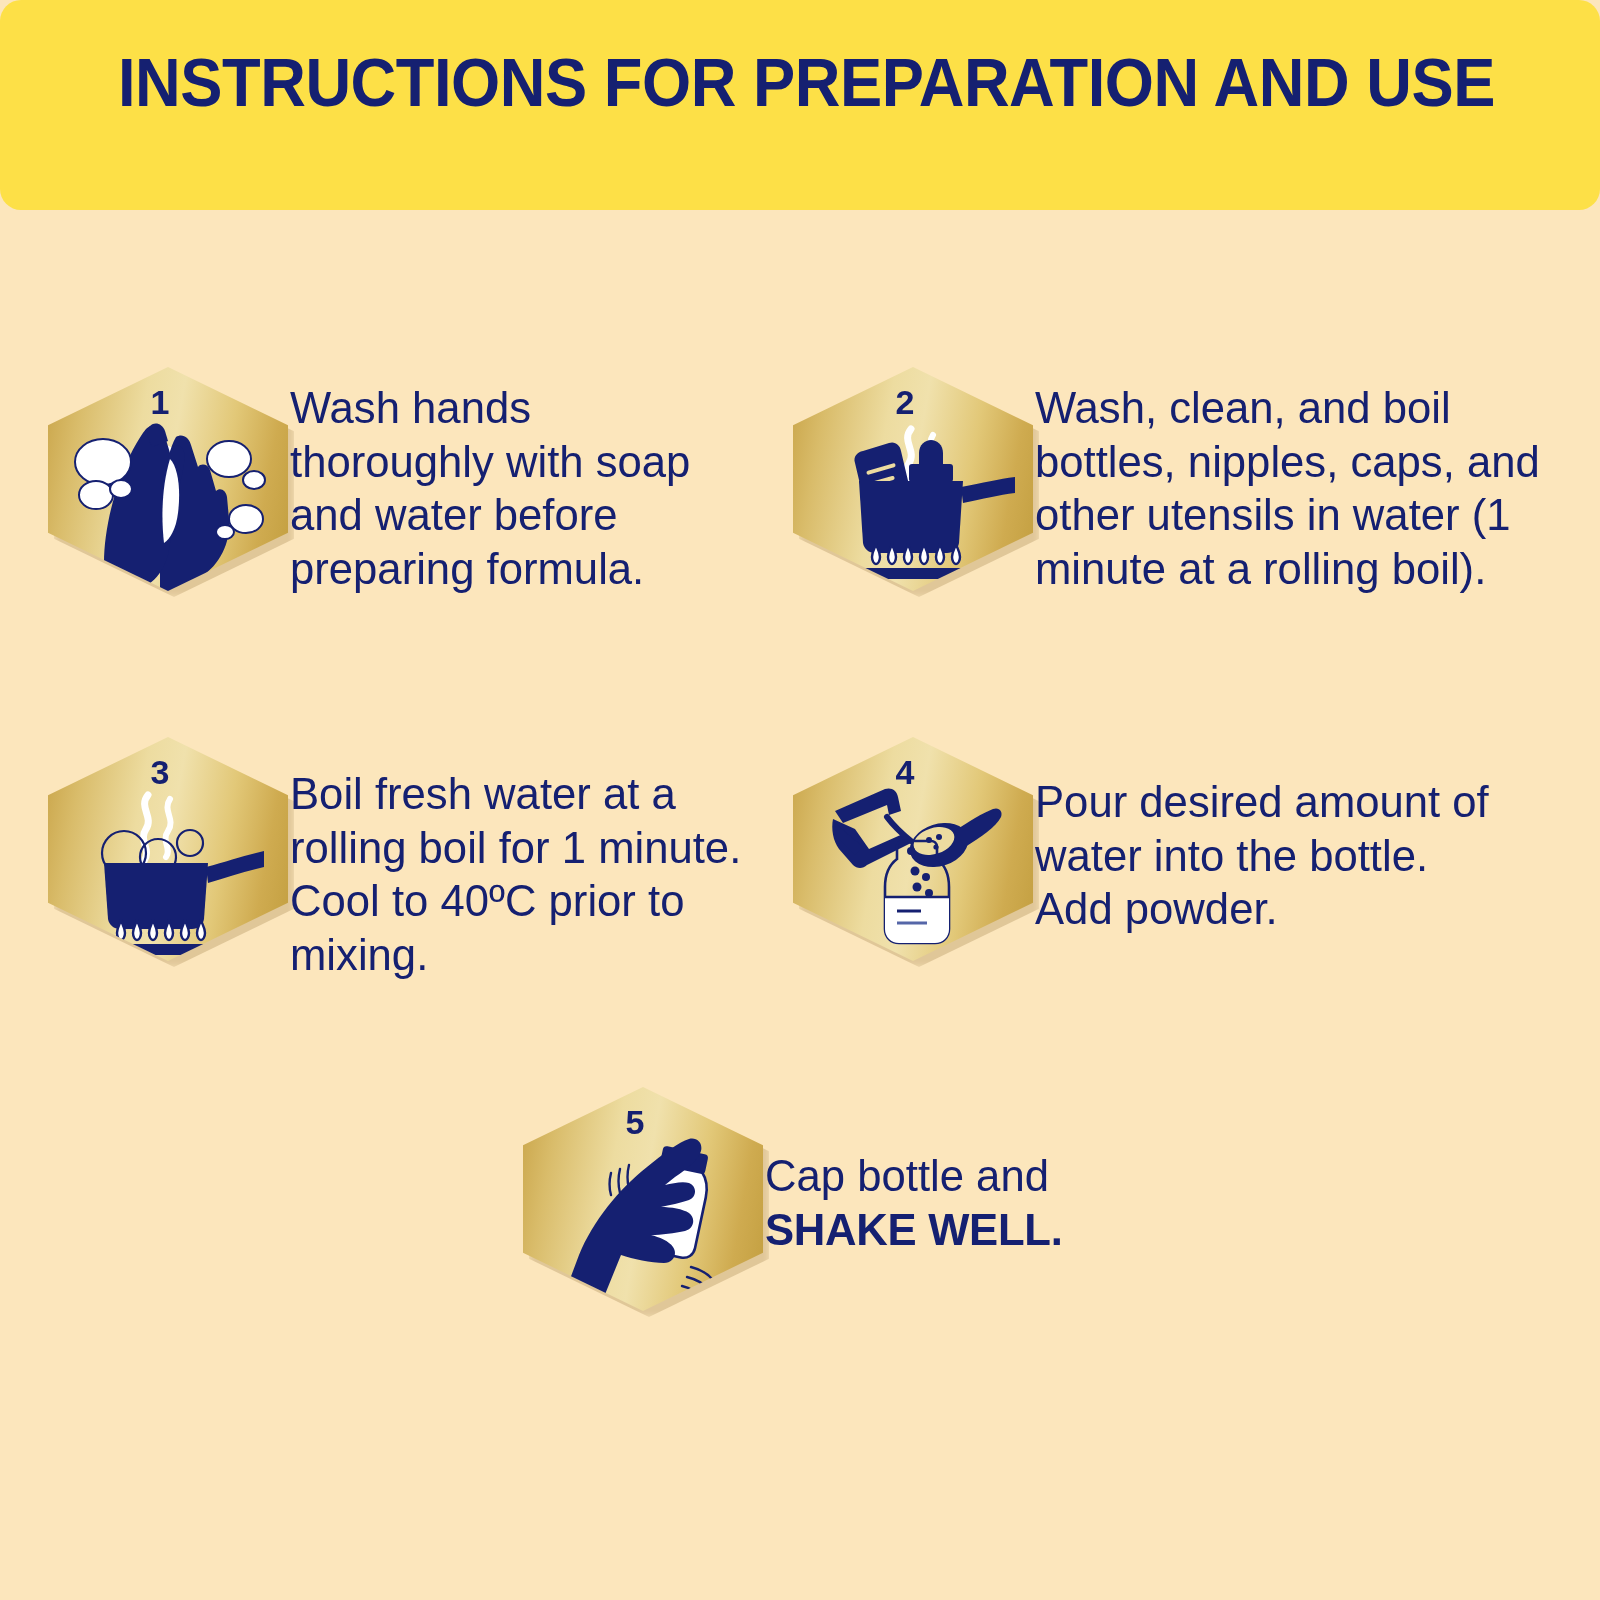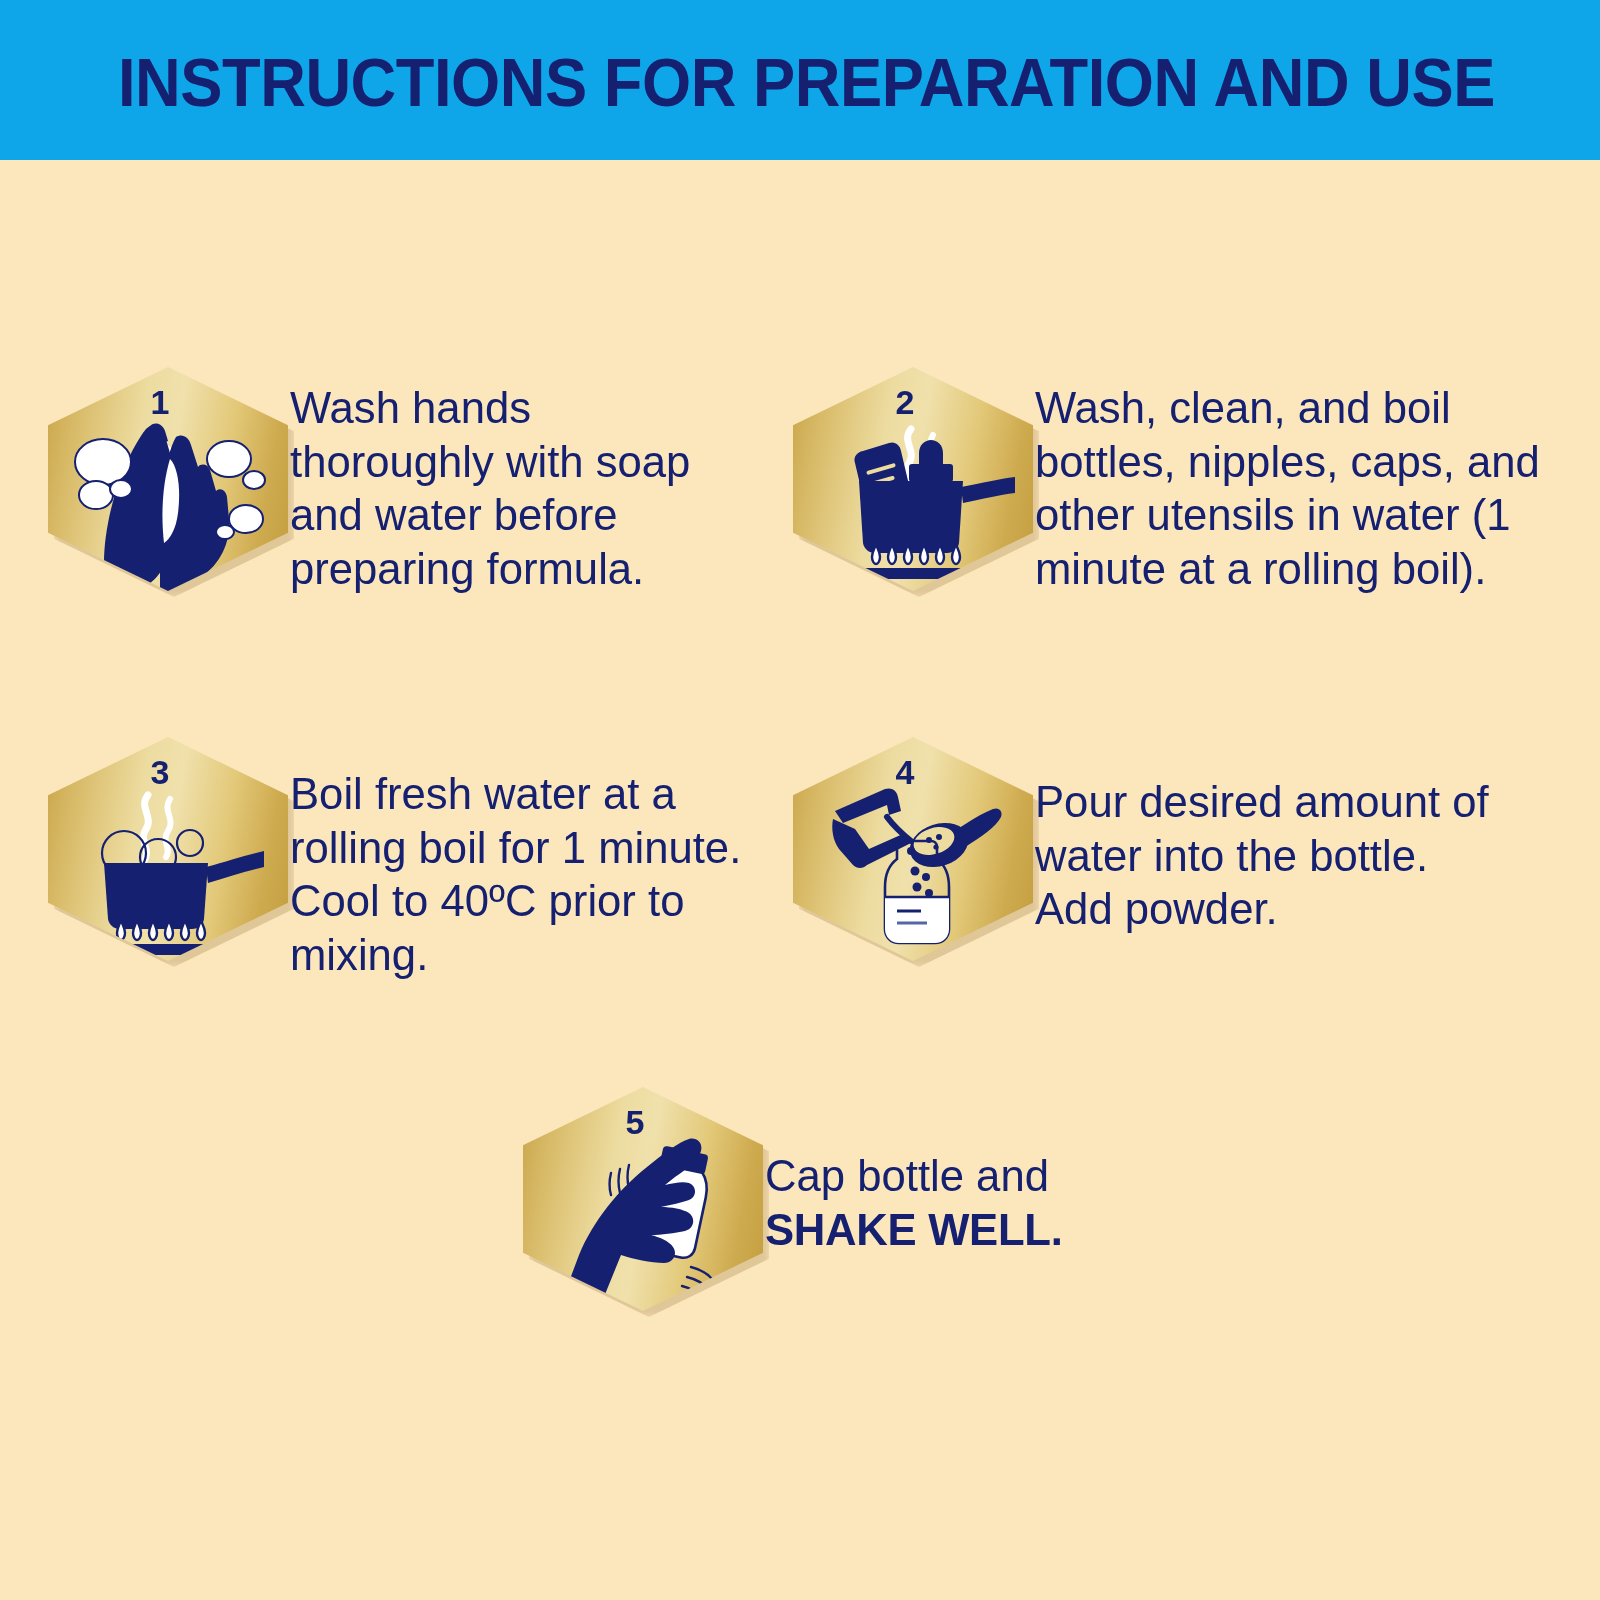--- a/index.html
+++ b/index.html
@@ -14,22 +14,23 @@
     overflow: hidden;
     position: relative;
   }
 
   
   .header-band {
     position: absolute;
     left: 0;
     top: 0;
     width: 1600px;
-    height: 160px;
-    background: #0ea5e9;
+    height: 210px;
+    background: #fde047;
+    border-radius: 21px;
   }
   .header-title {
     position: absolute;
     left: 118px;
     top: 48px;
     font-family: "Liberation Sans Narrow", "Liberation Sans", sans-serif;
     font-size: 68px;
     font-weight: bold;
     letter-spacing: -0.5px;
     color: #152071;

